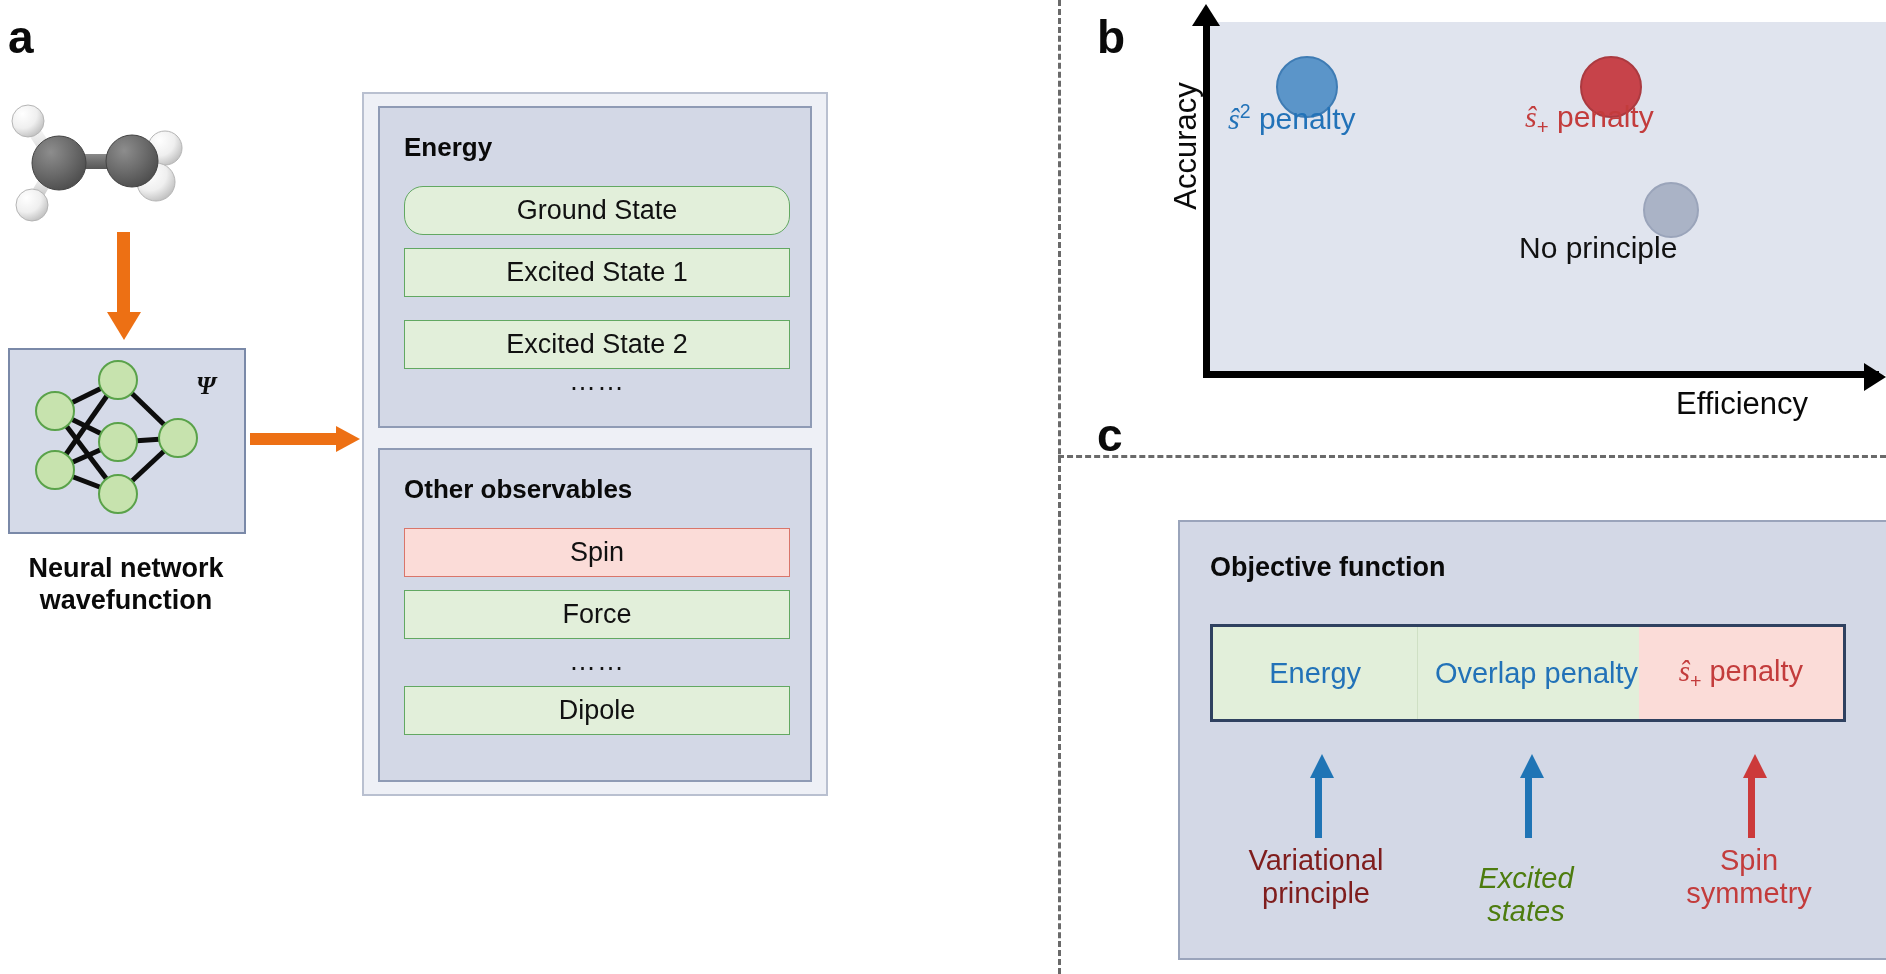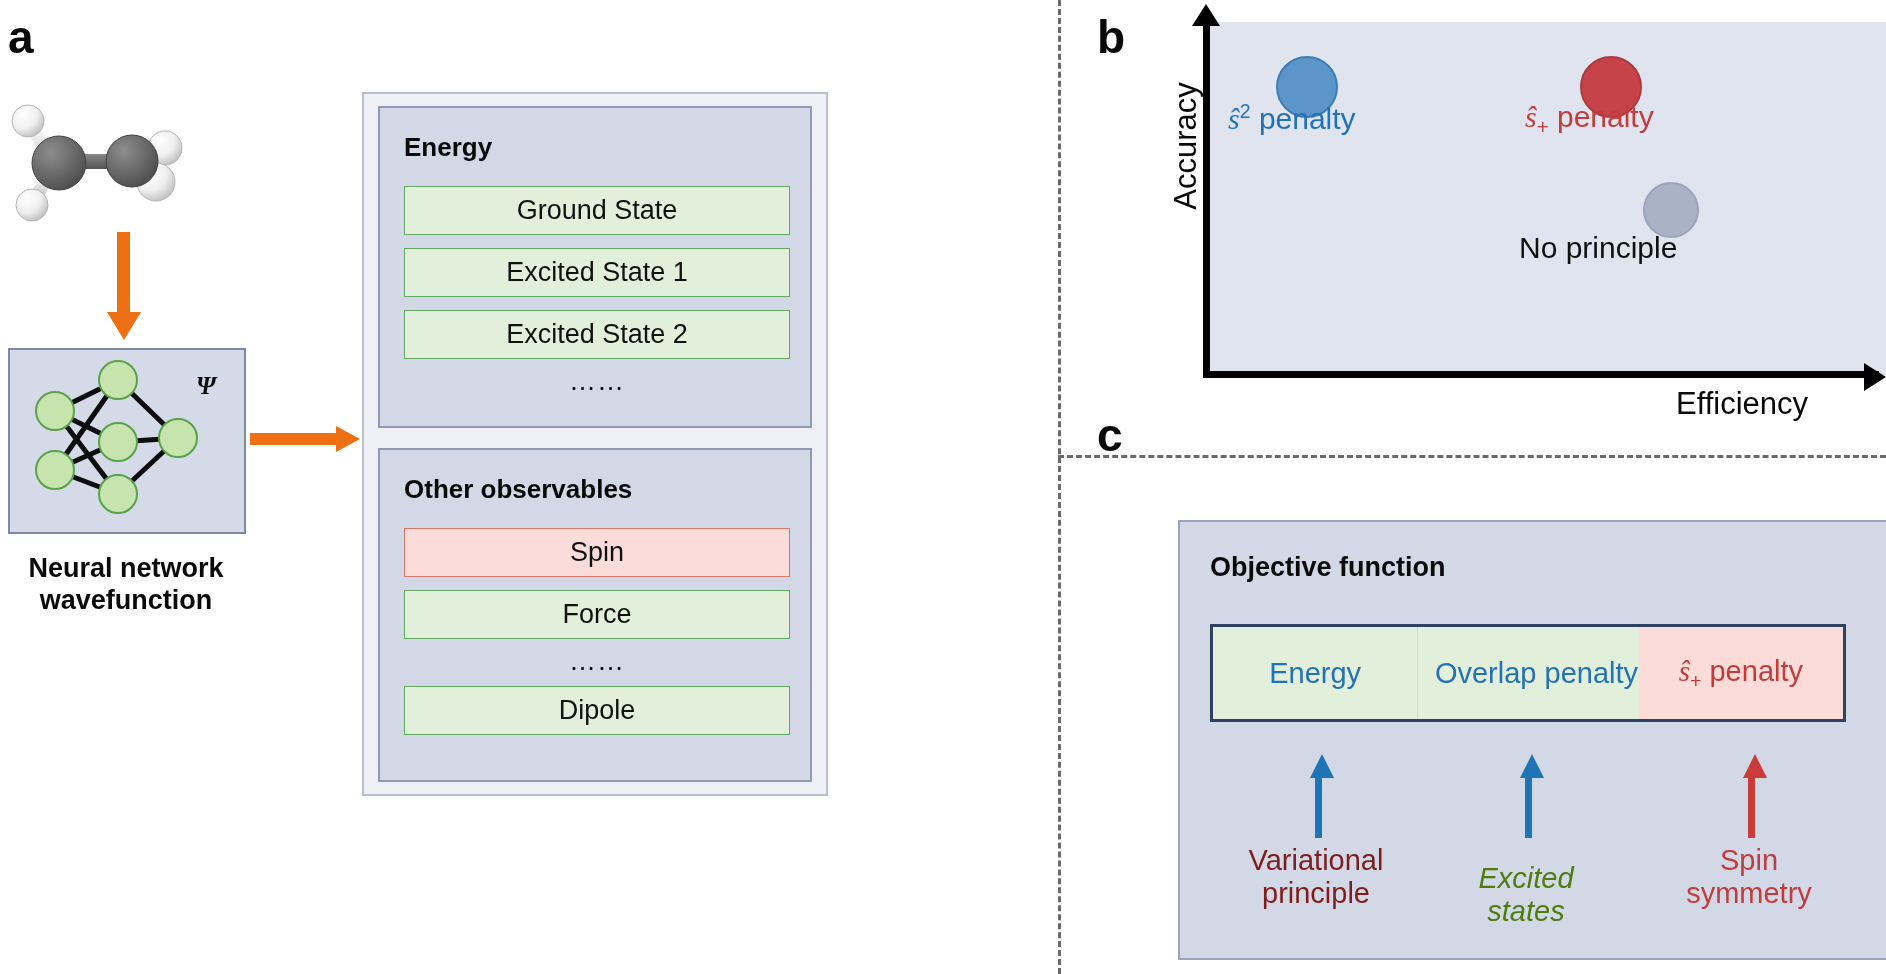--- a/index.html
+++ b/index.html
@@ -214,23 +214,23 @@
 <div class="nn-caption">Neural network
 wavefunction</div>
 
 <div class="arrow-orange-h" style="left:250px;top:433px;width:90px;height:12px;"></div>
 <div style="position:absolute;left:336px;top:426px;width:0;height:0;border-top:13px solid transparent;border-bottom:13px solid transparent;border-left:24px solid #ed7014;"></div>
 
 <div class="results-card">
 
   <div class="sub-card energy">
     <div class="sub-title">Energy</div>
-    <div class="chip green" style="top:78px;">Ground State</div>
+    <div class="chip green" style="top:78px;border-radius:19px;">Ground State</div>
     <div class="chip green" style="top:140px;">Excited State 1</div>
-    <div class="chip green" style="top:202px;">Excited State 2</div>
+    <div class="chip green" style="top:212px;">Excited State 2</div>
     <div class="dots" style="top:258px;">……</div>
   </div>
 
   <div class="sub-card observables">
     <div class="sub-title">Other observables</div>
     <div class="chip red" style="top:78px;">Spin</div>
     <div class="chip green" style="top:140px;">Force</div>
     <div class="dots" style="top:196px;">……</div>
     <div class="chip green" style="top:236px;">Dipole</div>
   </div>

